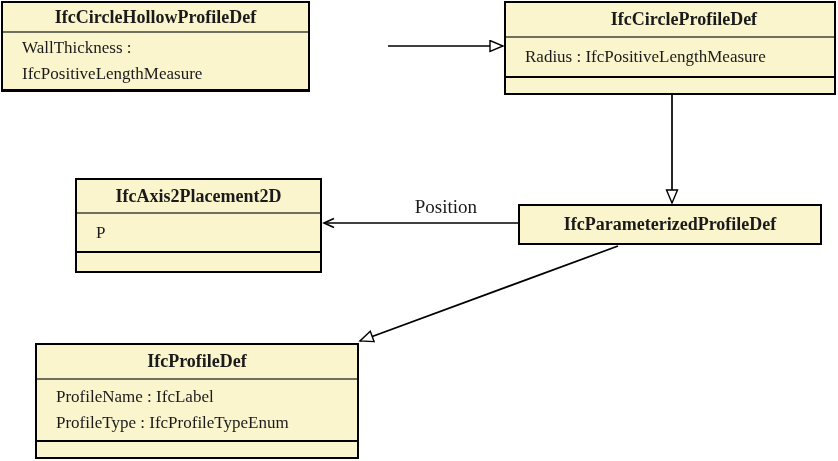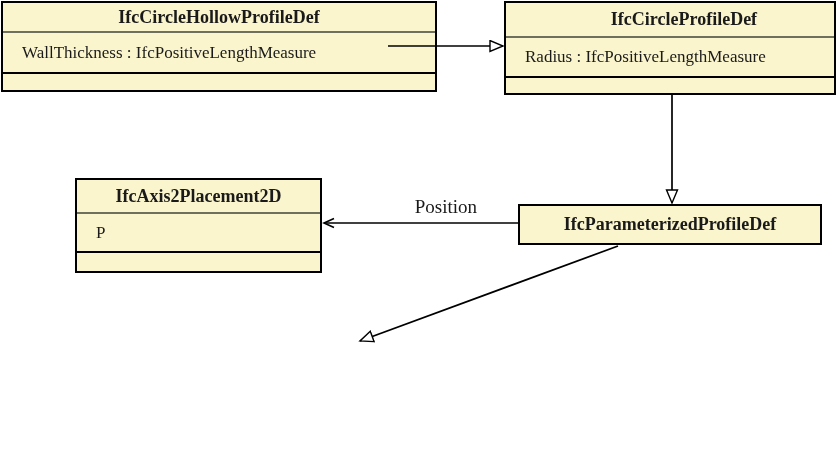--- a/index.html
+++ b/index.html
@@ -55,21 +55,21 @@
     position:absolute;
     font-size:19px;
     text-align:right;
   }
 </style>
 </head>
 <body>
 
 <div class="canvas">
 
-  <div class="uml-class" style="left:1px;top:1px;width:436px;height:91px;">
+  <div class="uml-class" style="left:1px;top:1px;width:309px;height:91px;">
     <div class="uml-title" style="height:28px;">IfcCircleHollowProfileDef</div>
     <div class="uml-attrs">
       <div>WallThickness : IfcPositiveLengthMeasure</div>
     </div>
     <div class="uml-empty" style="height:16px;"></div>
   </div>
 
   <div class="uml-class" style="left:504px;top:1px;width:332px;height:94px;">
     <div class="uml-title" style="height:33px;margin-left:28px;">IfcCircleProfileDef</div>
     <div class="uml-attrs">
@@ -83,20 +83,28 @@
     <div class="uml-attrs">
       <div>P</div>
     </div>
     <div class="uml-empty" style="height:18px;"></div>
   </div>
 
   <div class="uml-class" style="left:518px;top:204px;width:304px;height:41px;">
     <div class="uml-title" style="flex:1 1 auto;">IfcParameterizedProfileDef</div>
   </div>
 
+  <div class="uml-class" style="left:35px;top:343px;width:324px;height:116px;">
+    <div class="uml-title" style="height:33px;">IfcProfileDef</div>
+    <div class="uml-attrs">
+      <div>ProfileName : IfcLabel</div>
+      <div>ProfileType : IfcProfileTypeEnum</div>
+    </div>
+    <div class="uml-empty" style="height:15px;"></div>
+  </div>
 
   <svg class="edges" width="838" height="461" viewBox="0 0 838 461">
     <defs>
       <marker id="hollowTriangle" markerUnits="userSpaceOnUse" markerWidth="16" markerHeight="14" refX="14" refY="6.5" orient="auto">
         <path d="M1,1 L14,6.5 L1,12 Z" fill="#FFFFFF" stroke="#000000" stroke-width="1.4"></path>
       </marker>
       <marker id="stickArrow" markerUnits="userSpaceOnUse" markerWidth="14" markerHeight="12" refX="12" refY="6" orient="auto">
         <path d="M2,1.5 L12,6 L2,10.5" fill="none" stroke="#000000" stroke-width="1.6"></path>
       </marker>
     </defs>

